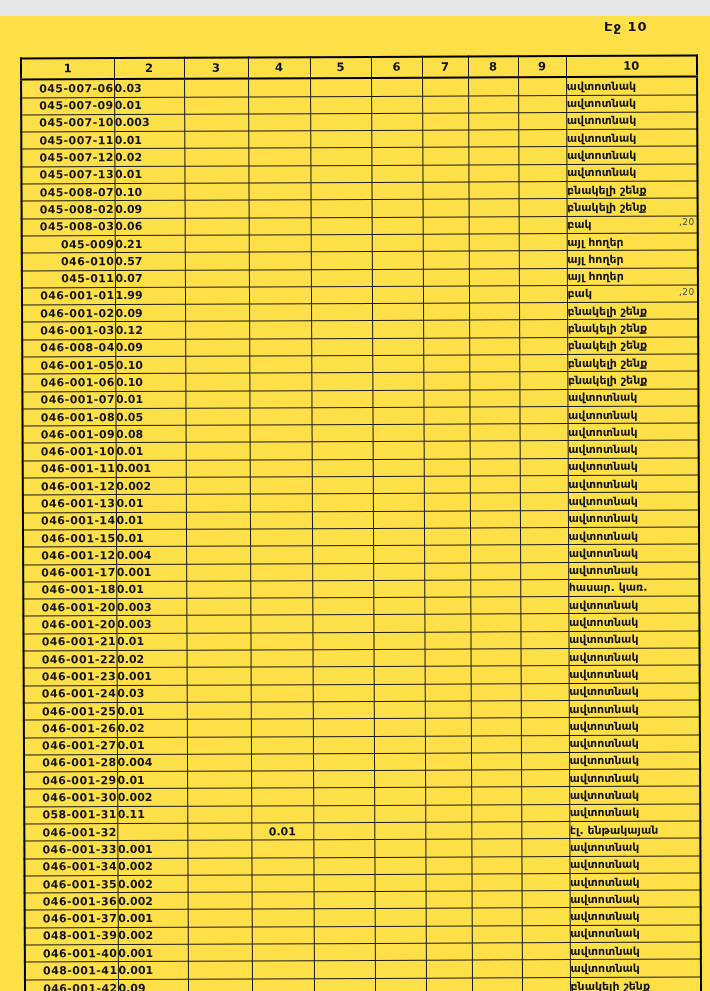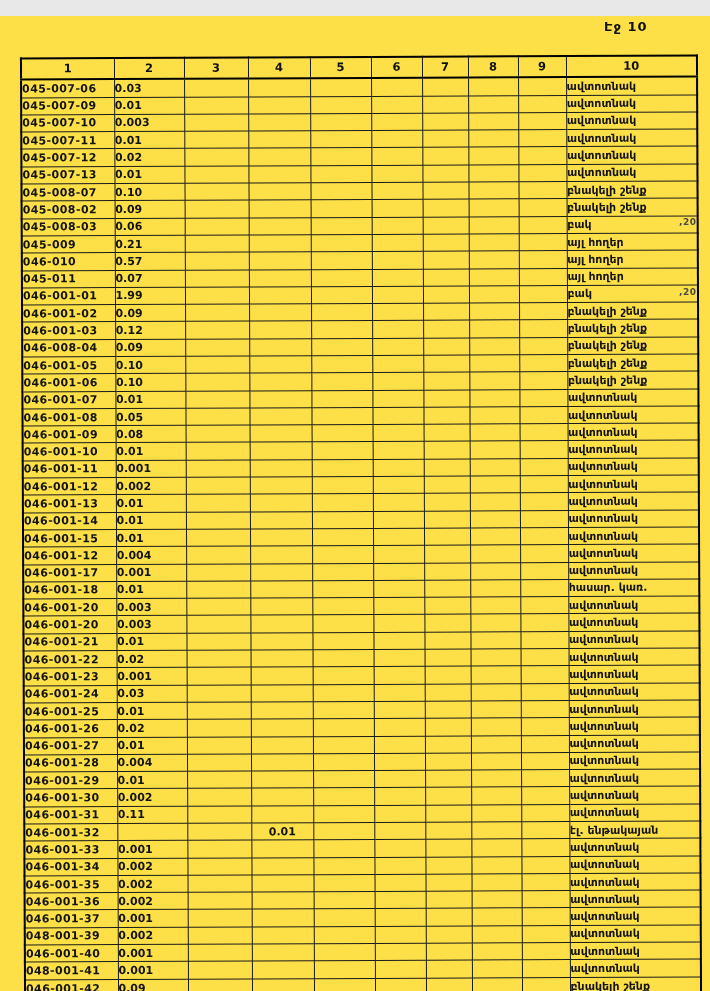--- a/index.html
+++ b/index.html
@@ -57,29 +57,29 @@
     font-weight: 700;
     text-align: center;
     color: #101010;
     border-bottom: 2px solid #000;
   }
   table.cadastre tbody td {
     font-size: 11px;
     font-weight: 700;
     color: #141414;
   }
-  td.c1 { text-align: left; padding-left: 3px; letter-spacing: 0.4px; }
+  td.c1 { text-align: right; padding-left: 3px; letter-spacing: 0.4px; }
   td.c2 { }
   td.c4 { text-align: center; }
-  td.c10 { text-align: left; padding-left: 3px; font-size: 10.5px; }
+  td.c10 { text-align: left; padding-left: 3px; font-size: 10.5px; border-radius: 7px; }
   .margin-note {
     position: absolute;
     left: 679px;
     font-size: 9px;
-    font-weight: 700;
+    font-weight: 400;
     color: #4a4a4a;
     letter-spacing: 0.5px;
   }
 </style>
 </head>
 <body>
 
 <div class="page">
 
   <div class="page-label">Էջ 10</div>
@@ -611,21 +611,21 @@
             <td class="c3"></td>
             <td class="c4"></td>
             <td class="c5"></td>
             <td class="c6"></td>
             <td class="c7"></td>
             <td class="c8"></td>
             <td class="c9"></td>
             <td class="c10">ավտոտնակ</td>
           </tr>
           <tr>
-            <td class="c1">046-001-31</td>
+            <td class="c1">058-001-31</td>
             <td class="c2">0.11</td>
             <td class="c3"></td>
             <td class="c4"></td>
             <td class="c5"></td>
             <td class="c6"></td>
             <td class="c7"></td>
             <td class="c8"></td>
             <td class="c9"></td>
             <td class="c10">ավտոտնակ</td>
           </tr>

